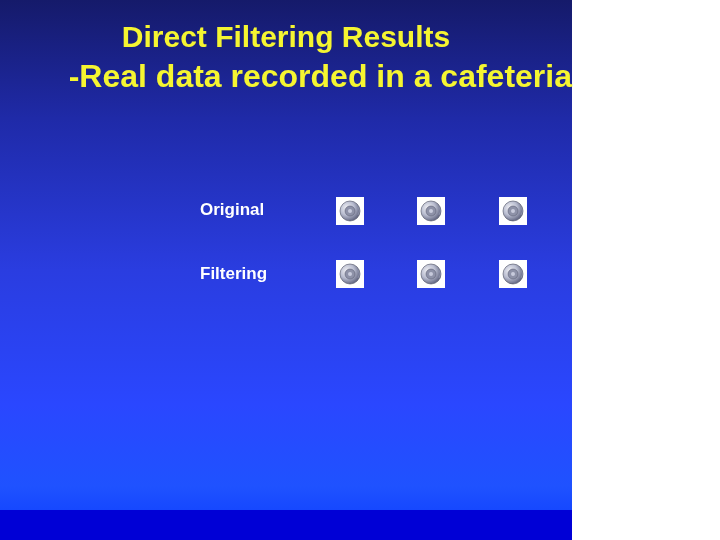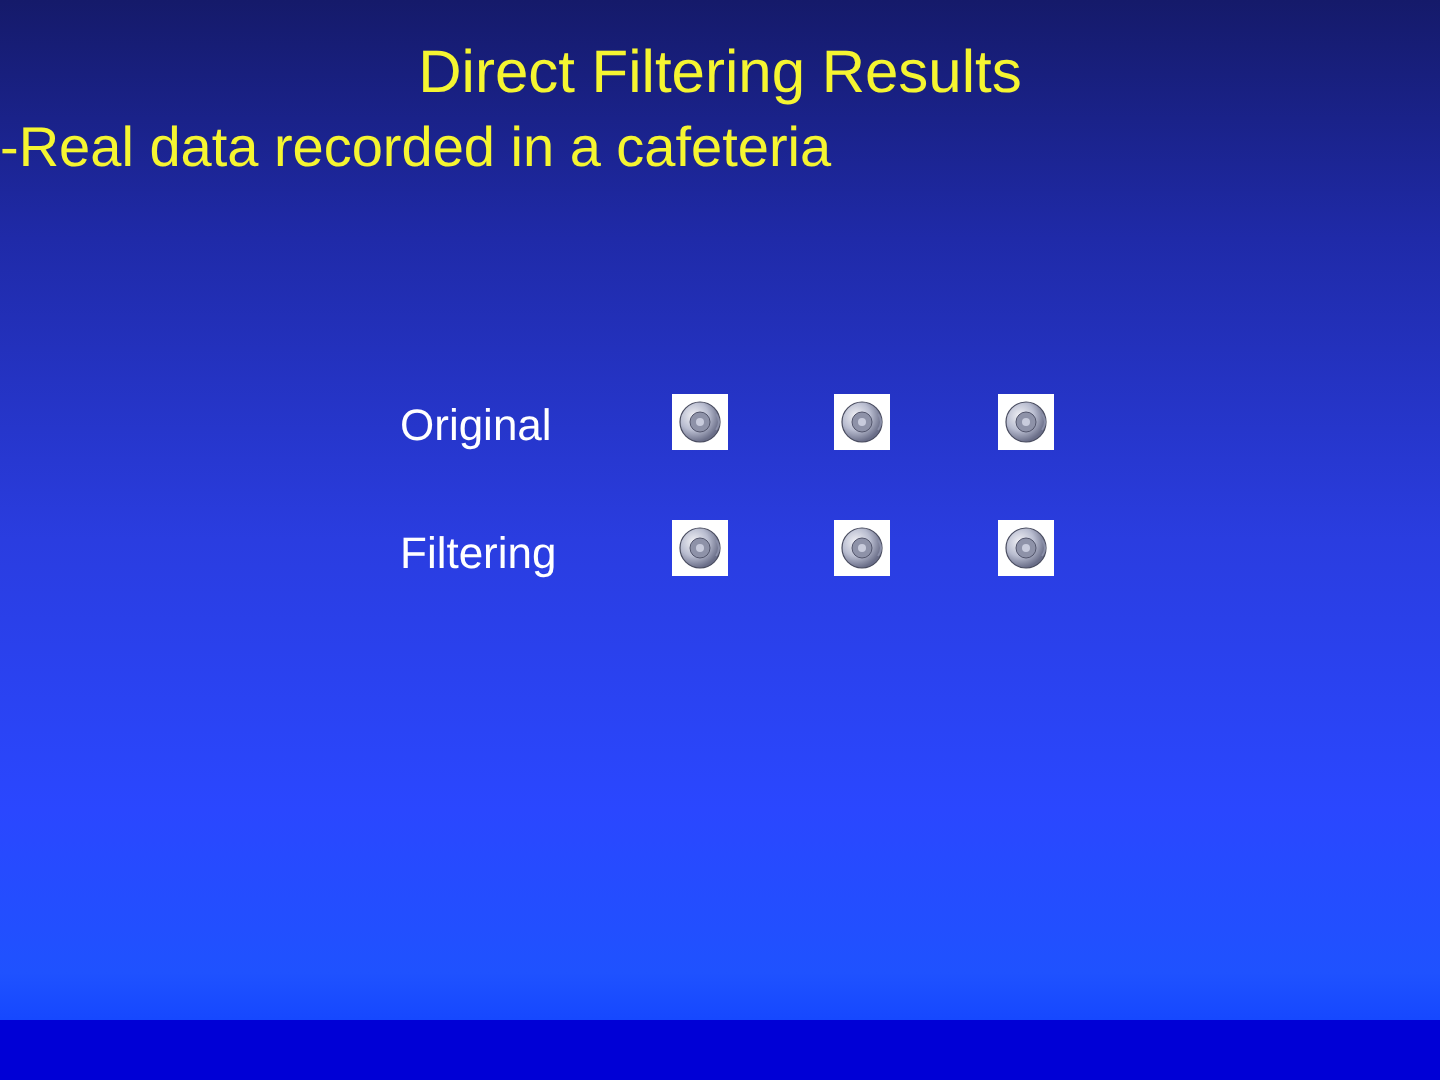--- a/index.html
+++ b/index.html
@@ -5,23 +5,24 @@
   html, body {
     margin: 0;
     padding: 0;
     width: 720px;
     height: 540px;
     overflow: hidden;
     font-family: Arial, Helvetica, sans-serif;
   }
   .slide {
     position: relative;
-    width: 720px;
+    width: 572px;
     height: 540px;
     background: linear-gradient(to bottom, #151a6a 0%, #1f2aa8 22%, #2a3de0 50%, #2a47ff 75%, #1f52ff 90%, #0a3bff 100%);
+    font-weight: bold;
   }
   .footer-bar {
     position: absolute;
     left: 0;
     right: 0;
     bottom: 0;
     height: 30px;
     background: #0000d6;
   }
   .title {
@@ -32,29 +33,29 @@
     text-align: center;
     color: #f5f531;
     font-size: 30px;
     line-height: 1.15;
   }
   .subtitle {
     position: absolute;
     left: 0;
     right: 0;
     top: 58px;
-    text-align: left;
+    text-align: right;
     color: #f5f531;
-    font-size: 28px;
+    font-size: 32px;
     line-height: 1.15;
   }
   .row-label {
     position: absolute;
     color: #ffffff;
-    font-size: 22px;
+    font-size: 17px;
   }
   .label-original { left: 200px; top: 200px; }
   .label-enhanced { left: 200px; top: 264px; }
 
   .speaker-btn {
     position: absolute;
     width: 28px;
     height: 28px;
     background: #ffffff;
     box-sizing: border-box;

